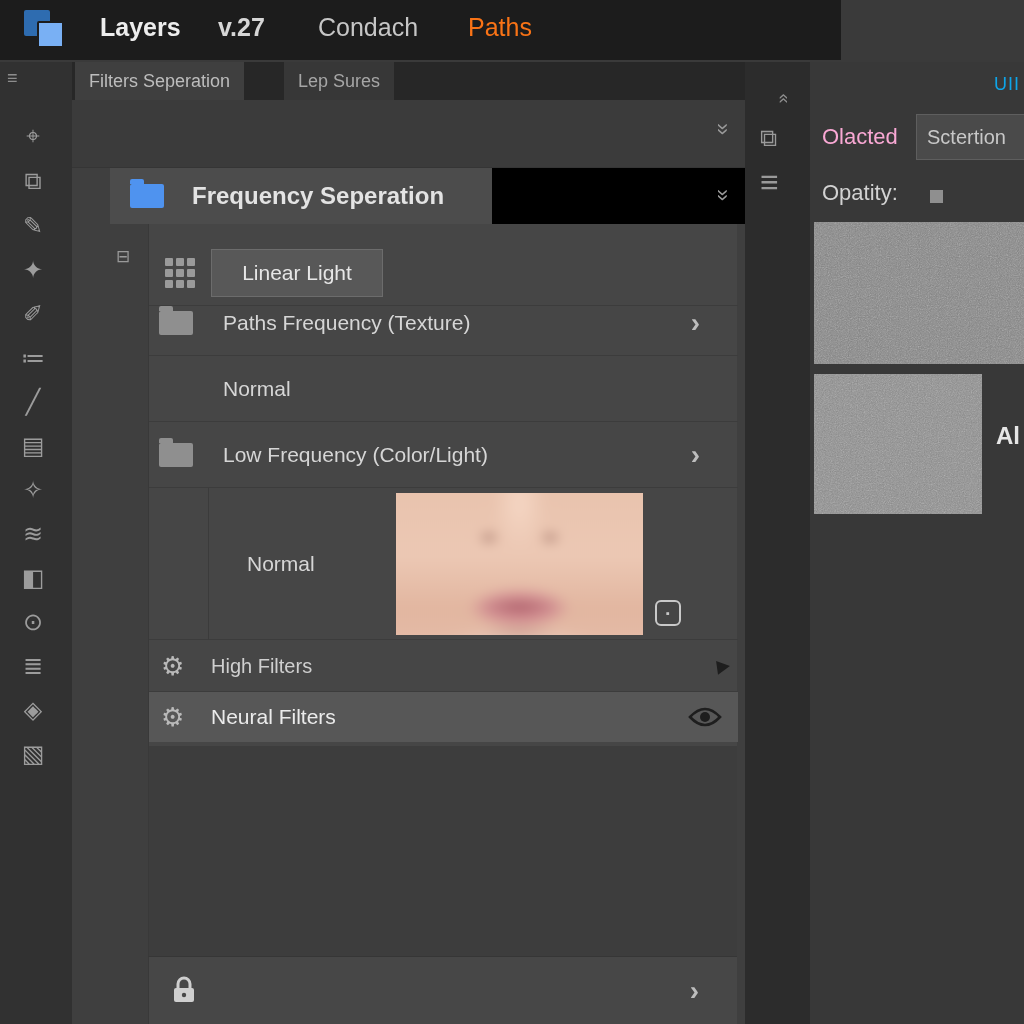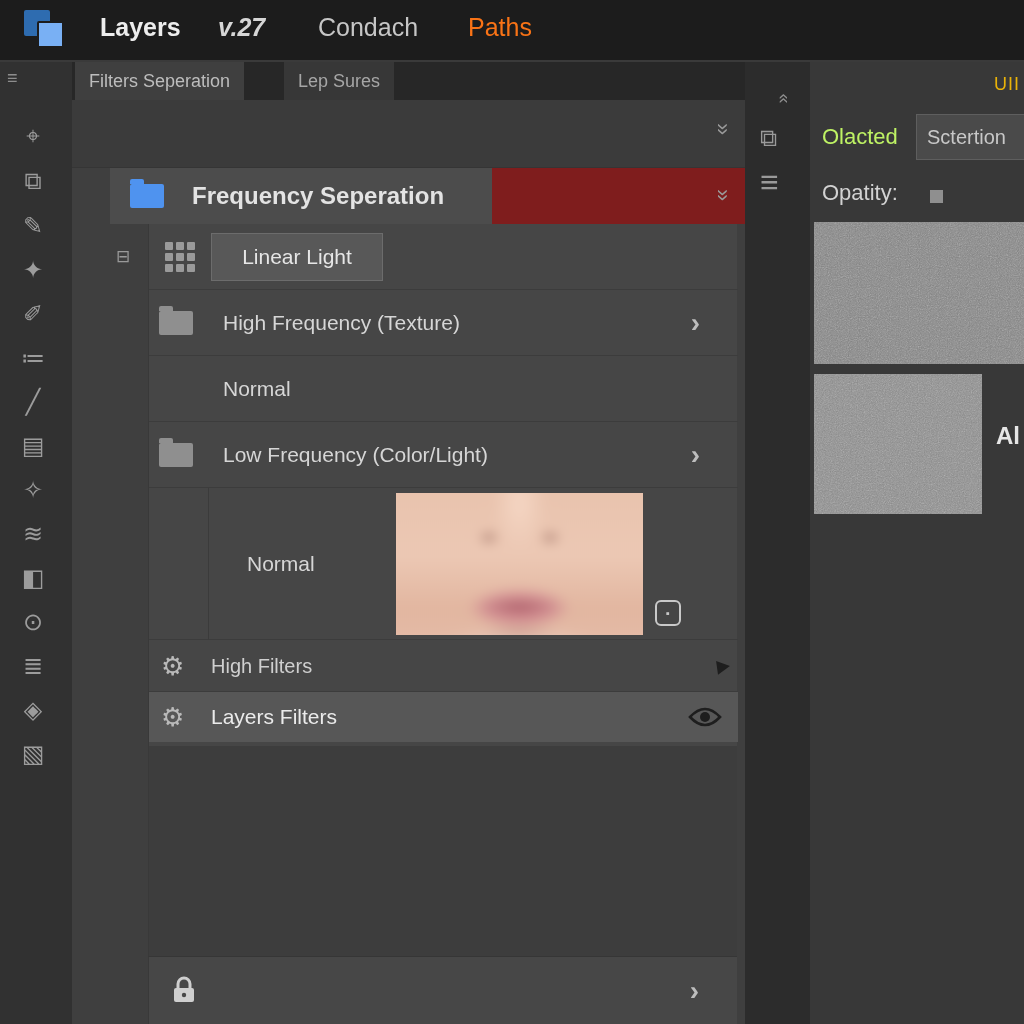--- a/index.html
+++ b/index.html
@@ -1,58 +1,58 @@
 <!DOCTYPE html>
 <html><head>
 <meta charset="utf-8">
 <style>
   * { margin:0; padding:0; box-sizing:border-box; }
   body { background:#262626; font-family:"Liberation Sans", sans-serif; }
   .screen { position:relative; width:1024px; height:1024px; background:#3a3a3a; overflow:hidden; }
 
   
-  .topbar { position:absolute; left:0; top:0; width:1024px; height:60px; background:#1c1c1c; }
+  .topbar { position:absolute; left:0; top:0; width:841px; height:60px; background:#1c1c1c; }
   .logo { position:absolute; left:24px; top:8px; width:46px; height:44px; }
   .logo .back { position:absolute; left:0; top:2px; width:26px; height:26px; background:#2e6cb0; border-radius:2px; }
   .logo .front { position:absolute; left:13px; top:13px; width:27px; height:27px; background:#79b0f4; border-radius:2px; border:2px solid #1c1c1c; }
   .mi { position:absolute; top:13px; font-size:25px; color:#cccccc; cursor:default; }
   .mi.m0 { left:100px; font-weight:700; color:#ededed; }
-  .mi.m1 { left:218px; font-weight:600; color:#d6d6d6;font-style:italic; }
+  .mi.m1 { left:218px; font-weight:600; color:#d6d6d6; }
   .mi.m2 { left:318px; color:#c6c6c6; }
   .mi.m3 { left:468px; color:#f97316; }
 
   
   .tabrow { position:absolute; left:72px; top:62px; width:673px; height:38px; background:#272727; }
   .doc-tab { position:absolute; top:0; height:38px; line-height:38px; padding:0 14px; font-size:18px; }
   .tab-active { left:3px; background:#3f3f3f; color:#bdbdbd; }
   .tab-inactive { left:212px; background:#373737; color:#a6a6a6; }
 
   
   .toolbar { position:absolute; left:0; top:62px; width:72px; height:962px; background:#313131; }
   .tb-menu { position:absolute; left:7px; top:6px; font-size:18px; color:#8d8d8d; }
   .tool { position:absolute; left:2px; width:62px; text-align:center; font-size:24px; color:#9c9c9c; }
 
   
   .main { position:absolute; left:72px; top:100px; width:673px; height:924px; background:#3f3f3f; }
   .main-top { position:absolute; left:0; top:0; width:673px; height:68px; background:#3b3b3b; border-bottom:1px solid #353535; }
   .collapse-ic { color:#9a9a9a; font-size:22px; display:inline-block; transform:rotate(90deg); }
   .c1 { position:absolute; right:16px; top:16px; }
-  .group-header { position:absolute; left:38px; top:68px; width:635px; height:56px; background:#7f1d1d; }
+  .group-header { position:absolute; left:38px; top:68px; width:635px; height:56px; background:#000000; }
   .group-band { position:absolute; left:0; top:0; width:382px; height:56px; background:#4c4c4c; }
   .folder { width:34px; height:24px; border-radius:2px; position:relative; background:#8f8f8f; }
   .folder::before { content:""; position:absolute; left:0; top:-5px; width:14px; height:5px; border-radius:2px 2px 0 0; background:inherit; }
   .folder.blue { background:#4f93ef; }
   .gh-folder { position:absolute; left:20px; top:16px; }
   .gh-title { position:absolute; left:82px; top:0; line-height:56px; font-size:24px; font-weight:600; color:#e3e3e3; }
   .c2 { position:absolute; right:16px; top:14px; }
   .group-collapse { position:absolute; left:44px; top:146px; font-size:17px; color:#9a9a9a; }
 
   .rows { position:absolute; left:76px; top:124px; width:589px; height:522px; background:#464646; border-left:1px solid #393939; }
   .row { position:absolute; left:0; width:589px; border-bottom:1px solid #3c3c3c; }
-  .r1 { top:0;   height:66px;text-decoration:underline; }
+  .r1 { top:16px;   height:66px;text-decoration:underline; }
   .r2 { top:66px;  height:66px; }
   .r3 { top:132px; height:66px; }
   .r4 { top:198px; height:66px; }
   .r5 { top:264px; height:152px; }
   .r6 { top:416px; height:52px; }
   .r7 { top:468px; height:50px; background:#575757; border-bottom:none; }
   .rlabel { position:absolute; left:74px; font-size:21px; color:#d6d6d6; }
   .row-folder { position:absolute; left:10px; top:21px; }
   .chev { position:absolute; right:38px; font-size:28px; font-weight:700; color:#bdbdbd; }
   .grid-ic { position:absolute; left:16px; top:18px; }
@@ -83,22 +83,22 @@
   .bg-chev { top:0; line-height:68px; }
 
   
   .rstrip { position:absolute; left:745px; top:62px; width:65px; height:962px; background:#2c2c2c; }
   .strip-chev { position:absolute; left:32px; top:26px; font-size:18px; color:#8f8f8f; display:inline-block; transform:rotate(-90deg); }
   .strip-adj { position:absolute; left:15px; top:62px; font-size:24px; color:#9a9a9a; }
   .strip-menu { position:absolute; left:15px; top:102px; font-size:32px; color:#9a9a9a; letter-spacing:-1px; }
 
   
   .rpanel { position:absolute; left:810px; top:62px; width:214px; height:962px; background:#383838; }
-  .corner-label { position:absolute; right:4px; top:12px; font-size:18px; color:#eab308; letter-spacing:1px; }
-  .blend-label { position:absolute; left:12px; top:62px; font-size:22px; color:#bef264; }
+  .corner-label { position:absolute; right:4px; top:12px; font-size:18px; color:#0ea5e9; letter-spacing:1px; }
+  .blend-label { position:absolute; left:12px; top:62px; font-size:22px; color:#f9a8d4; }
   .blend-select { position:absolute; left:106px; top:52px; width:118px; height:46px; background:#4a4a4a; border:1px solid #5e5e5e; line-height:44px; padding-left:10px; font-size:20px; color:#c8c8c8; }
   .opacity-label { position:absolute; left:12px; top:118px; font-size:22px; color:#d2d2d2; }
   .opacity-square { position:absolute; left:120px; top:128px; width:13px; height:13px; background:#8f8f8f; }
   .noise1 { position:absolute; left:4px; top:160px; }
   .noise2 { position:absolute; left:4px; top:312px; }
   .partial-label { position:absolute; left:186px; top:360px; font-size:24px; font-weight:600; color:#e6e6e6; }
 </style>
 </head>
 <body>
 
@@ -167,21 +167,21 @@
             <rect x="0" y="22" width="8" height="8" rx="1"></rect>
               <rect x="11" y="22" width="8" height="8" rx="1"></rect>
               <rect x="22" y="22" width="8" height="8" rx="1"></rect>
           </g>
         </svg>
         <div class="blend-box">Linear Light</div>
       </div>
 
       <div class="row r2">
         <div class="folder row-folder"></div>
-        <span class="rlabel" style="line-height:66px">High Frequency (Texture)</span>
+        <span class="rlabel" style="line-height:66px">Paths Frequency (Texture)</span>
         <span class="chev" style="top:0;line-height:66px">›</span>
       </div>
 
       <div class="row r3">
         <span class="rlabel" style="line-height:66px">Normal</span>
       </div>
 
       <div class="row r4">
         <div class="folder row-folder"></div>
         <span class="rlabel" style="line-height:66px">Low Frequency (Color/Light)</span>
@@ -198,21 +198,21 @@
       </div>
 
       <div class="row r6">
         <span class="gear" style="top:11px">⚙</span>
         <span class="sub-label" style="line-height:52px">High Filters</span>
         <div class="cursor-arrow"></div>
       </div>
 
       <div class="row r7">
         <span class="gear" style="top:10px">⚙</span>
-        <span class="sub-label" style="line-height:50px;font-size:21px;color:#ebebeb">Layers Filters</span>
+        <span class="sub-label" style="line-height:50px;font-size:21px;color:#ebebeb">Neural Filters</span>
         <svg class="eye" width="34" height="22" viewBox="0 0 34 22">
           <path d="M2 11 Q17 -5 32 11 Q17 27 2 11 Z" fill="none" stroke="#1e1e1e" stroke-width="2.6"></path>
           <circle cx="17" cy="11" r="5" fill="#1e1e1e"></circle>
         </svg>
       </div>
     </div>
 
     <div class="gap-area"></div>
 
     <div class="bg-row">

